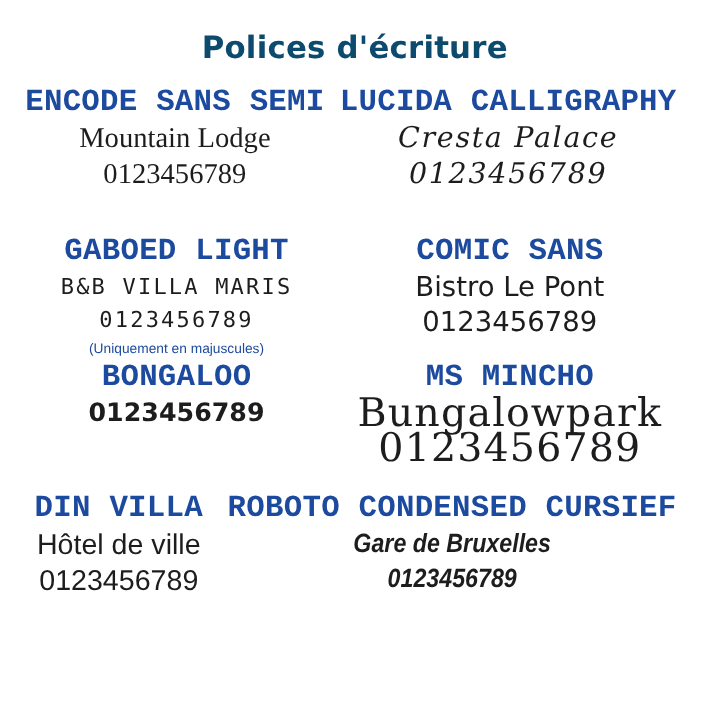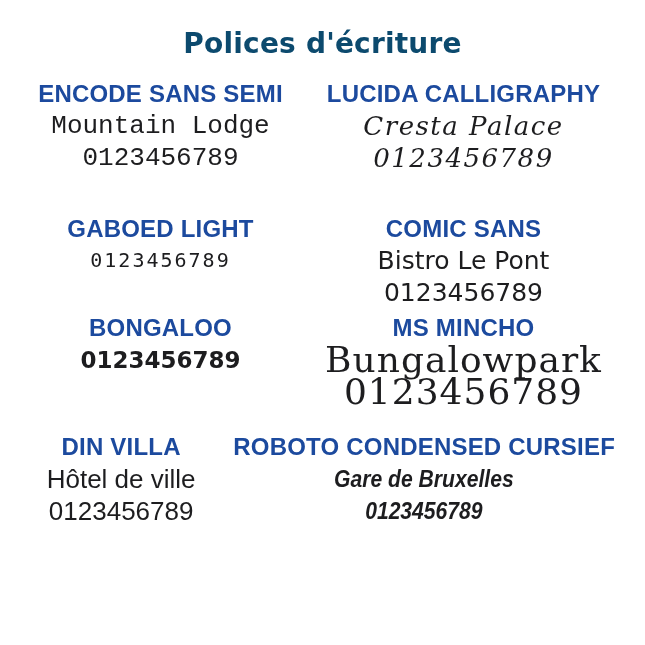--- a/index.html
+++ b/index.html
@@ -27,41 +27,41 @@
   }
   .grid { width: 606px; margin-left: 9px; }
   .row { display: grid; grid-template-columns: 1fr 1fr; }
   .row-1 { margin-bottom: 42px; }
   .row-2 { margin-bottom: 6px; }
   .row-3 { margin-bottom: 26px; }
   .cell { text-align: center; }
   .heading {
     color: var(--heading-blue);
     font-weight: 700;
-    font-size: 24px;
+    font-size: 28px;
     line-height: 26px;
     white-space: nowrap;
     letter-spacing: 0.2px;
     margin-bottom: 3px;
-    font-family: Liberation Sans, sans-serif;
+    font-family: Liberation Mono, monospace;
   }
   .sample {
     color: var(--text-black);
     line-height: 32px;
     white-space: nowrap;
   }
   .note {
     color: var(--heading-blue);
     font-size: 12.5px;
     line-height: 16px;
     margin-top: 4px;
     font-family: "Liberation Sans", sans-serif;
   }
   
-  .f-encode   { font-family: Liberation Mono, monospace; font-weight: 400; font-size: 26px; }
+  .f-encode   { font-family: Liberation Serif, serif; font-weight: 400; font-size: 26px; }
   .f-lucida   { font-family: "DejaVu Serif", serif; font-style: italic; font-size: 26px; letter-spacing: 1.5px; }
   .f-gaboed   { font-family: "DejaVu Sans Mono", monospace; font-size: 20px; letter-spacing: 2px; line-height: 30px; }
   .f-comic    { font-family: "DejaVu Sans", sans-serif; font-size: 25px; }
   .f-bongaloo { font-family: "DejaVu Sans", sans-serif; font-weight: 700; font-size: 23px; }
   .f-mincho   { font-family: "DejaVu Serif", serif; font-size: 36px; letter-spacing: 1px; }
   .f-din      { font-family: "Liberation Sans", sans-serif; font-weight: 400; font-size: 26px; }
   .f-roboto   { font-family: "Liberation Sans", sans-serif; font-style: italic; font-weight: 600; font-size: 24px; transform: scaleX(0.88); }
 </style>
 </head>
 <body>
@@ -80,21 +80,23 @@
       <div class="cell">
         <div class="heading">LUCIDA CALLIGRAPHY</div>
         <div class="sample f-lucida">Cresta Palace</div>
         <div class="sample f-lucida">0123456789</div>
       </div>
     </div>
 
     <div class="row row-2">
       <div class="cell">
         <div class="heading">GABOED LIGHT</div>
+        <div class="sample f-gaboed">B&amp;B VILLA MARIS</div>
         <div class="sample f-gaboed">0123456789</div>
+        <div class="note">(Uniquement en majuscules)</div>
       </div>
       <div class="cell">
         <div class="heading">COMIC SANS</div>
         <div class="sample f-comic">Bistro Le Pont</div>
         <div class="sample f-comic">0123456789</div>
       </div>
     </div>
 
     <div class="row row-3">
       <div class="cell">

